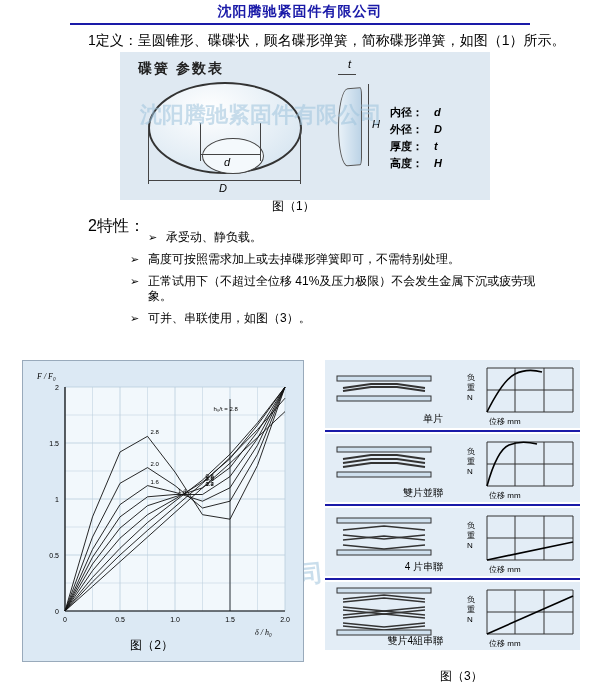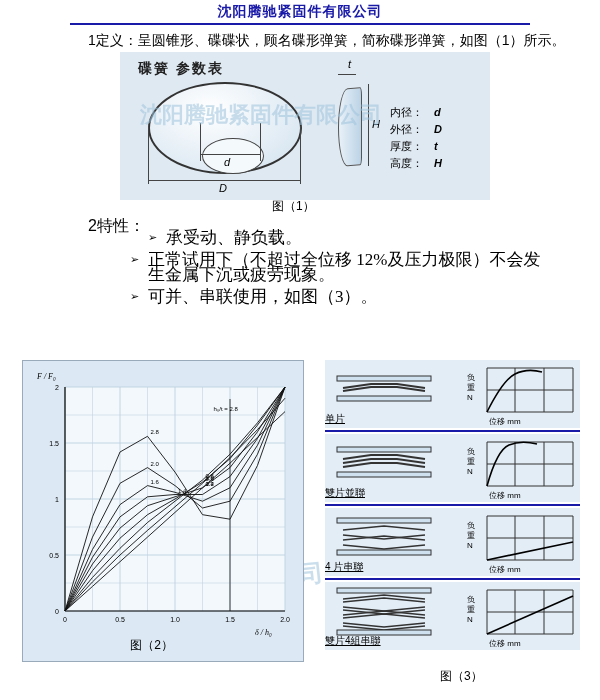--- a/index.html
+++ b/index.html
@@ -25,21 +25,21 @@
     position:absolute;left:70px;top:23px;width:460px;height:2px;background:#1a1aa8;
   }
 
   
   .txt{position:absolute;white-space:nowrap;}
   .line1{left:88px;top:32px;font-size:14px;}
   .sec2{left:88px;top:216px;font-size:16px;}
   .bullets{position:absolute;left:148px;top:230px;width:420px;}
   .bullets .b{
     position:relative;padding-left:18px;margin-bottom:7px;
-    font-size:17px;line-height:15px;font-family:Liberation Serif, serif;
+    font-size:12px;line-height:15px;
   }
   .bullets .b:before{
     content:"\27A2";position:absolute;left:0;top:0;color:#000;font-size:11px;
   }
 
   
   .fig1{position:absolute;left:120px;top:52px;width:370px;height:150px;padding-left:12px;}
   .fig1-bg{
     position:absolute;left:0;top:0;width:370px;height:148px;
     background:#dfe9f2;
@@ -66,21 +66,21 @@
   }
   .sv-shape{
     position:absolute;left:6px;top:8px;width:22px;height:76px;
     background:linear-gradient(90deg,#e8f1f8,#bcd3e6);
     border:1px solid #555;
     border-radius:40% 8% 8% 40%/50% 10% 10% 50%;
     transform:skewY(-4deg);
   }
   .legend{position:absolute;left:270px;top:52px;font-size:11px;line-height:17px;}
   .legend .row{display:block;}
-  .legend .lbl{display:inline-block;width:44px;}
+  .legend .lbl{display:inline-block;width:44px;font-weight:bold;}
   .legend .sym{font-style:italic;font-weight:bold;}
 
   .figcap{position:absolute;font-size:12px;}
 
   
   .wm{
     position:absolute;color:#9fc4dd;opacity:.55;font-weight:bold;
     white-space:nowrap;pointer-events:none;
   }
   .wm1{left:140px;top:100px;font-size:22px;}
@@ -91,21 +91,21 @@
   .fig2{position:absolute;left:22px;top:360px;width:280px;height:300px;background:#dce9f4;border:1px solid #9ab;}
   .fig2 svg{display:block;}
   .cap2{left:130px;top:637px;font-family:Liberation Mono, monospace;}
 
   
   .fig3{position:absolute;left:325px;top:360px;width:255px;height:300px;}
   .panel{position:absolute;left:0;width:255px;height:68px;background:#e3edf6;}
   .panel .pl{position:absolute;left:0;top:0;width:118px;height:68px;}
   .panel .pr{position:absolute;left:122px;top:0;width:133px;height:68px;}
   .panel-div{position:absolute;left:0;width:255px;height:2px;background:#1a1aa8;}
-  .plabel{position:absolute;width:118px;text-align:left;bottom:2px;font-size:10px;text-decoration:underline;}
+  .plabel{position:absolute;width:118px;text-align:right;bottom:2px;font-size:10px;}
   .cap3{left:440px;top:668px;}
 </style>
 </head>
 <body>
 
 <div class="page">
 
   <div class="header">
     <div class="header-title">沈阳腾驰紧固件有限公司</div>
     <div class="header-rule"></div>
@@ -153,21 +153,22 @@
         <span class="lbl">高度：</span><span class="sym">H</span>
       </span>
     </div>
   </div>
 
   <div class="txt figcap" style="left:272px;top:198px;">图（1）</div>
 
   <div class="txt sec2">2特性：</div>
   <div class="bullets">
     <div class="b">承受动、静负载。</div>
-    <div class="b" style="margin-left:-18px;white-space:normal;width:400px;">正常试用下（不超过全位移 12%及压力极限）不会发生金属下沉或疲劳现象。</div>
+    <div class="b" style="margin-left:-18px;">高度可按照需求加上或去掉碟形弹簧即可，不需特别处理。</div>
+    <div class="b" style="margin-left:-18px;white-space:normal;width:400px;">正常试用下（不超过全位移 41%及压力极限）不会发生金属下沉或疲劳现象。</div>
     <div class="b" style="margin-left:-18px;">可并、串联使用，如图（3）。</div>
   </div>
 
   <div class="wm wm1">沈阳腾驰紧固件有限公司</div>
   <div class="wm wm2">紧固件有限公司</div>
   <div class="wm wm3">沈阳腾驰紧固件有限公司</div>
 
   <div class="fig2">
     <svg id="chart-svg" width="278" height="298" viewBox="0 0 278 298">
         <rect x="42" y="26" width="220" height="224" fill="#f2f8fc" stroke="none"></rect>

